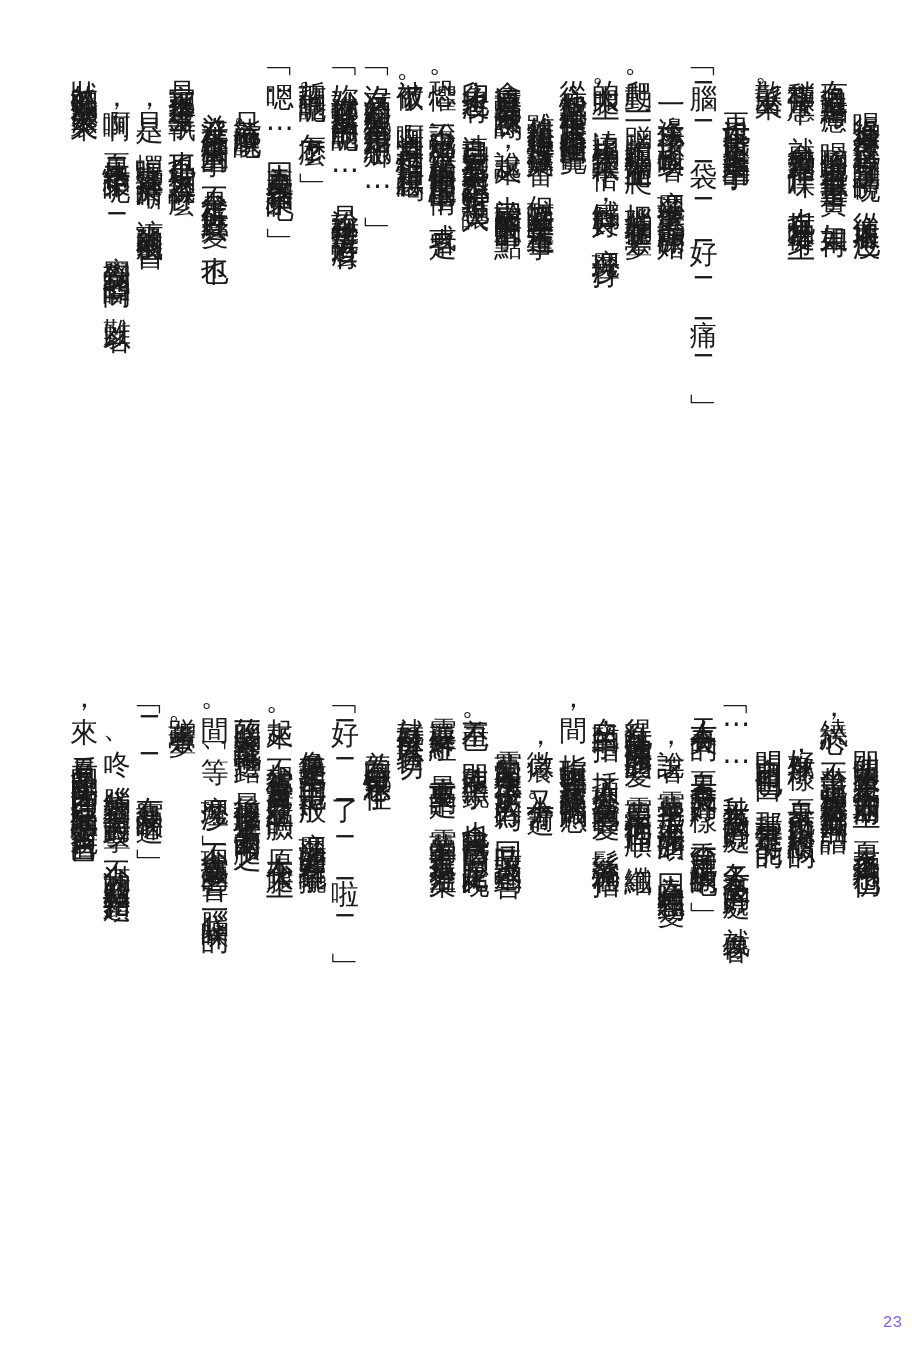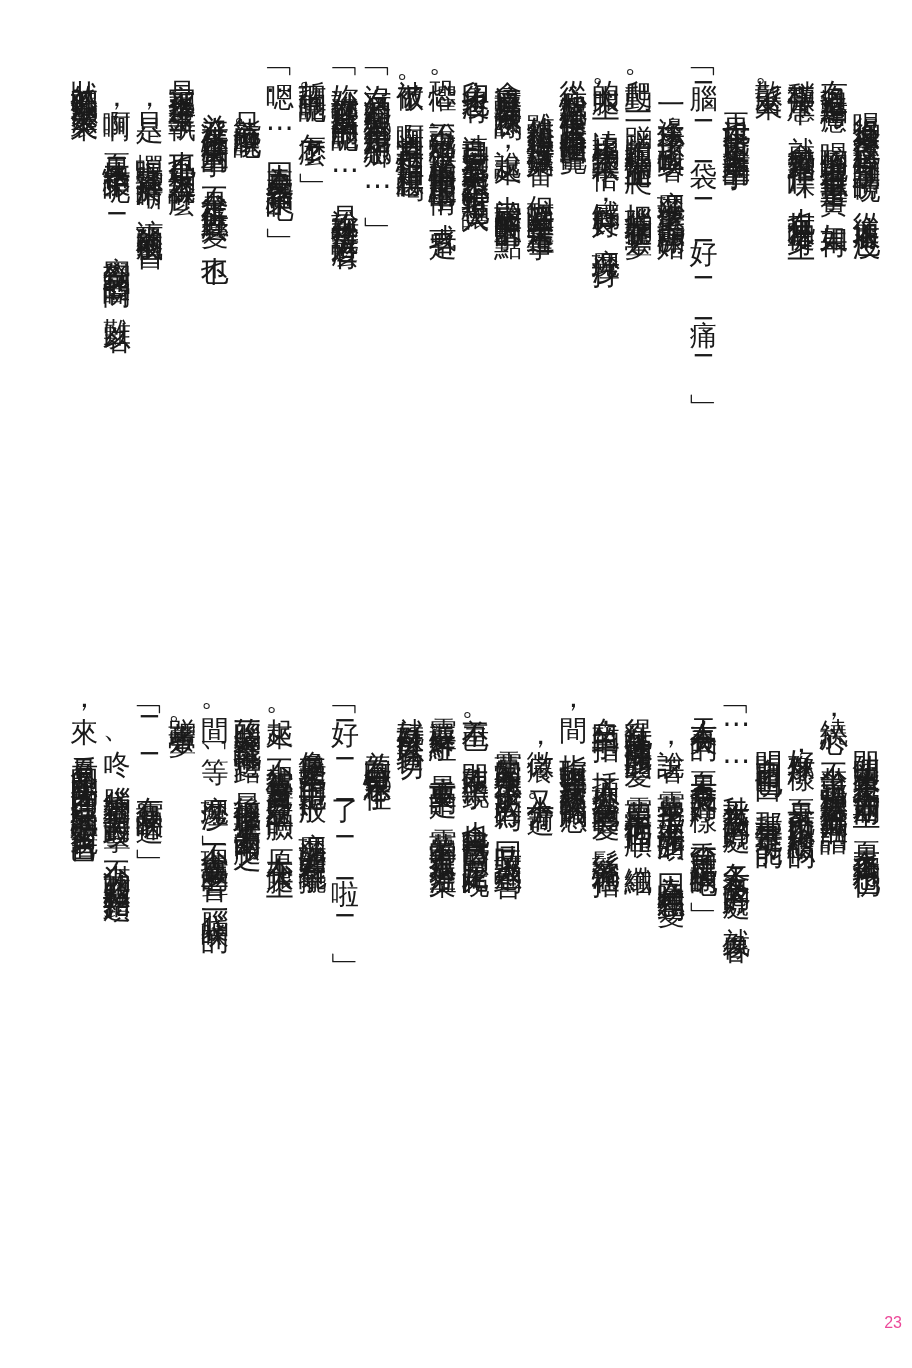--- a/index.html
+++ b/index.html
@@ -14,21 +14,21 @@
     font-size: 28px;
     line-height: 32.6px;
     letter-spacing: 4.2px;
     white-space: pre;
   }
   .block-top { right: 30px; top: 58px; height: 620px; }
   .block-bottom { right: 30px; top: 696px; height: 620px; }
   .col { display: block; }
   .page-number {
     position: absolute; right: 10px; bottom: 36px;
-    font-family: Liberation Sans, sans-serif; font-size: 16px; color: #ec4899;
+    font-family: Liberation Mono, monospace; font-size: 16px; color: #8b5cf6;
   }
 </style>
 </head>
 <body>
 
 <div class="block block-top"><span class="col">　喝得過多然後就這樣一直睡到了傍晚。從連衣服也沒</span><span class="col">有換過這點考慮，喝醉倒地這件事似乎是事實。如果再</span><span class="col">稍微注意一下，就會感覺到不僅汗味，也有酒味從身上</span><span class="col">散髮出來。</span><span class="col">　再也沒有比這更令人難堪的事了。</span><span class="col">「腦──袋──好──痛──」</span><span class="col">　一邊像小孩子一樣叫喚著，魔理沙像毛毛蟲一樣開始</span><span class="col">爬動。一蹭一蹭的在榻榻米上面爬，把腦袋擱在了靈夢</span><span class="col">的大腿上。遠比榻榻米柔軟千倍，感觸良好，魔理沙打</span><span class="col">從心底想就這樣在大腿上再睡個回籠覺。</span><span class="col">　雖然很想難得這樣撒嬌一番，但醉酒又睡整天這種事</span><span class="col">會這麼輕易被原諒嗎？說起來，由於宿醉昨天的事一點</span><span class="col">印象也沒有，連自己到底有多失態也記不得這點也讓人</span><span class="col">恐懼。說不定已經做了這樣的事情那樣的事情，或者是</span><span class="col">被做了。啊啊酒真是可怕可怕好想再喝。</span><span class="col">「沒有酒的幻想鄉就不再是幻想鄉了……」</span><span class="col">「妳說什麼理所當然的話呢……是說妳難得說了這麼有</span><span class="col">哲理的話呢。怎麼了？」</span><span class="col">「嗯……因為夏天要結束了吧。」</span><span class="col">　只能這麼說吧。</span><span class="col">　并沒發生什麼特別的事。不是發生了什麼異變，也不</span><span class="col">是家裡那邊發生爭執，也不是被別人說了什麼。</span><span class="col">　只是，蟬鳴之聲過於清晰。涼爽的夜風習習。</span><span class="col">　啊啊，夏天快結束了呢──察覺到它的瞬間，難以名</span><span class="col">狀的孤獨感突然襲來。</span></div>
 <div class="block block-bottom"><span class="col">　即使明白來年夏天仍會如期而至，夏末之孤獨感也仍</span><span class="col">繞於心，不禁說出了那種想要擺脫孤獨的話語。</span><span class="col">　好像那樣，夏天就可以不用終結似的。</span><span class="col">　明明自己也明白，那種事是不可能的。</span><span class="col">「……秋天有秋天的好處，冬天有冬天的好處。就像春</span><span class="col">天有春天的，夏天有夏天的好一樣。季節就是這樣的吧。」</span><span class="col">　說著，靈夢把手放上了魔理沙的頭。因為睡相差勁變</span><span class="col">得亂蓬蓬的魔理沙的頭髮，靈夢用手把它們理順。纖細</span><span class="col">白皙的手指，插入了魔理沙金色的長髮。髮絲流淌在指</span><span class="col">間，指腹輕撫頭皮有種柔軟的觸感。</span><span class="col">　微癢，又十分舒適。</span><span class="col">　靈夢如同安撫小孩子一般的行為，同時又讓人感到害</span><span class="col">羞不已。即使不照鏡子，也會曉得自己的臉一定是比晚</span><span class="col">霞還要鮮紅了。最重要的是，靈夢的手實在是過分溫柔，</span><span class="col">就好像可以看透一切。</span><span class="col">　羞的自己都快忍不住了。</span><span class="col">「好──了──啦──」</span><span class="col">　像是要把頭上的手甩掉一般，魔理沙的頭左右亂擺了</span><span class="col">起來。不想被靈夢看見自己羞紅了的臉。原本在大腿上</span><span class="col">的腦袋一邊亂擺一邊蹭，最後把臉埋進了靈夢的兩腿之</span><span class="col">間。「等、魔理沙？」不理會靈夢的聲音，腦袋一味的</span><span class="col">蹭著靈夢。</span><span class="col">「──有靈夢的味道。」</span><span class="col">　咚、腦袋遭到了無言的攻擊。不滿的鼓起臉頰抬起頭</span><span class="col">來，看見的是臉比剛才的自己還紅的靈夢俯視著自己。</span></div>
 <div class="page-number">23</div>
 
 </body></html>

